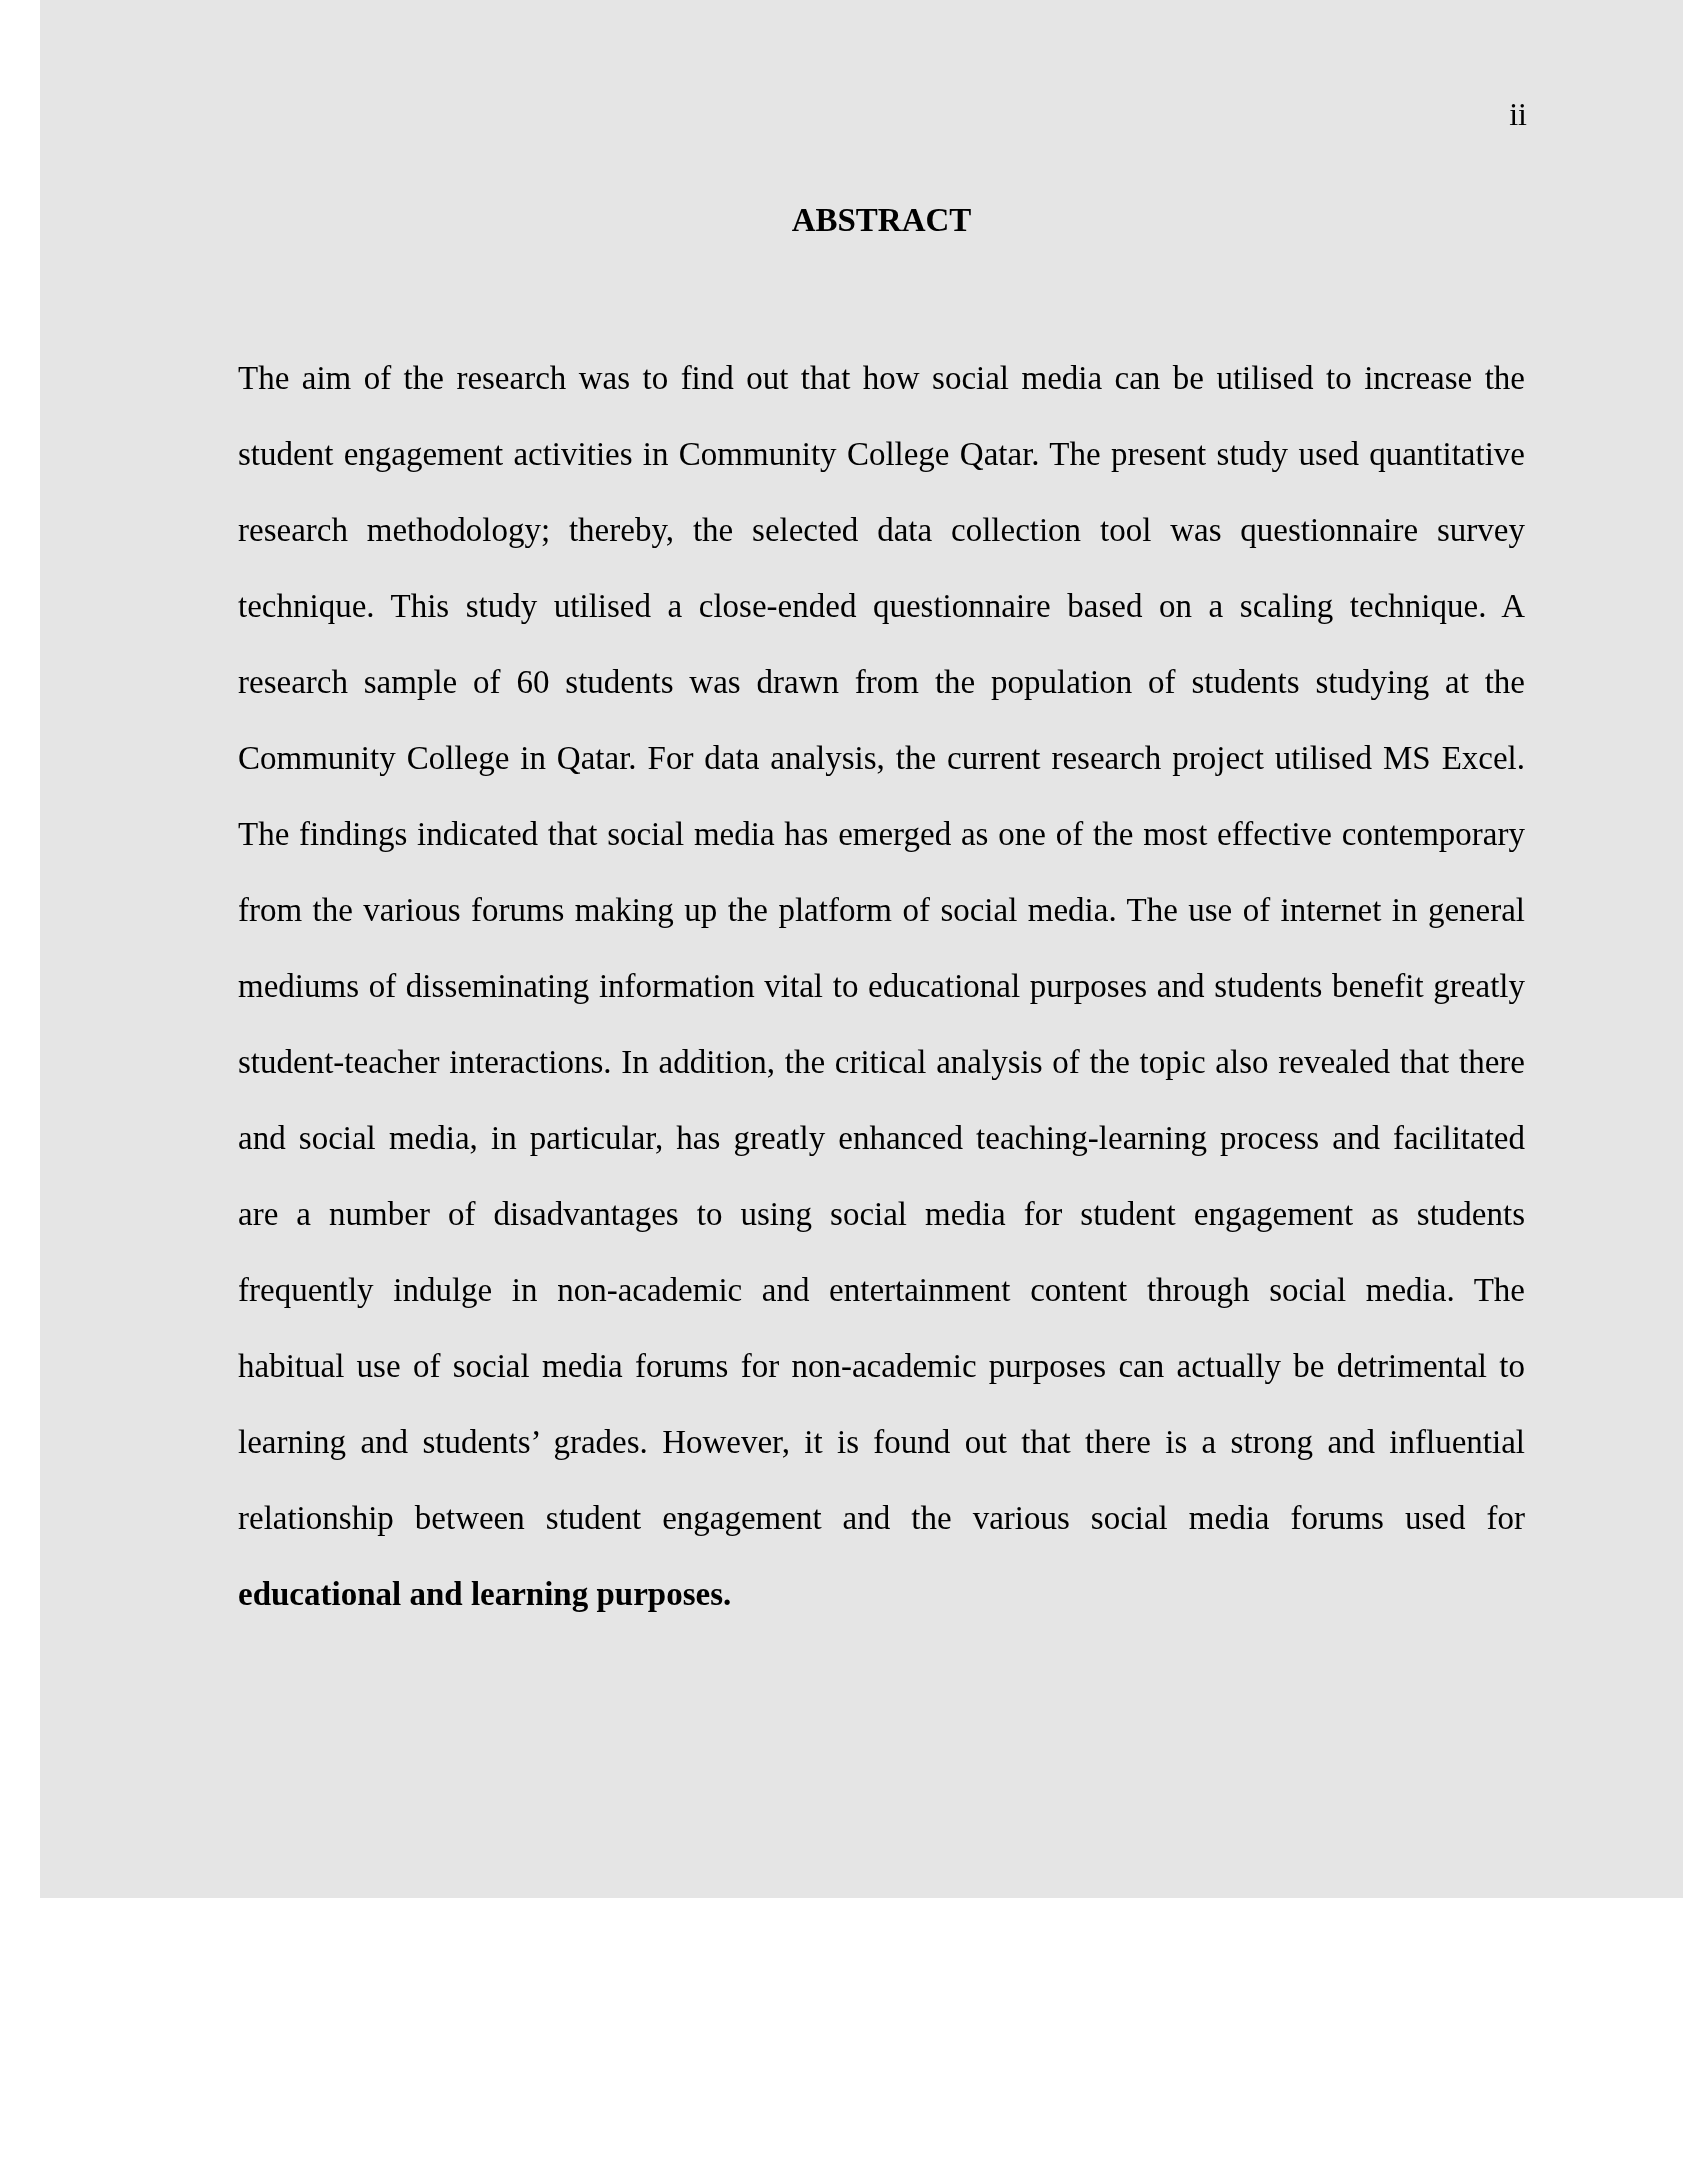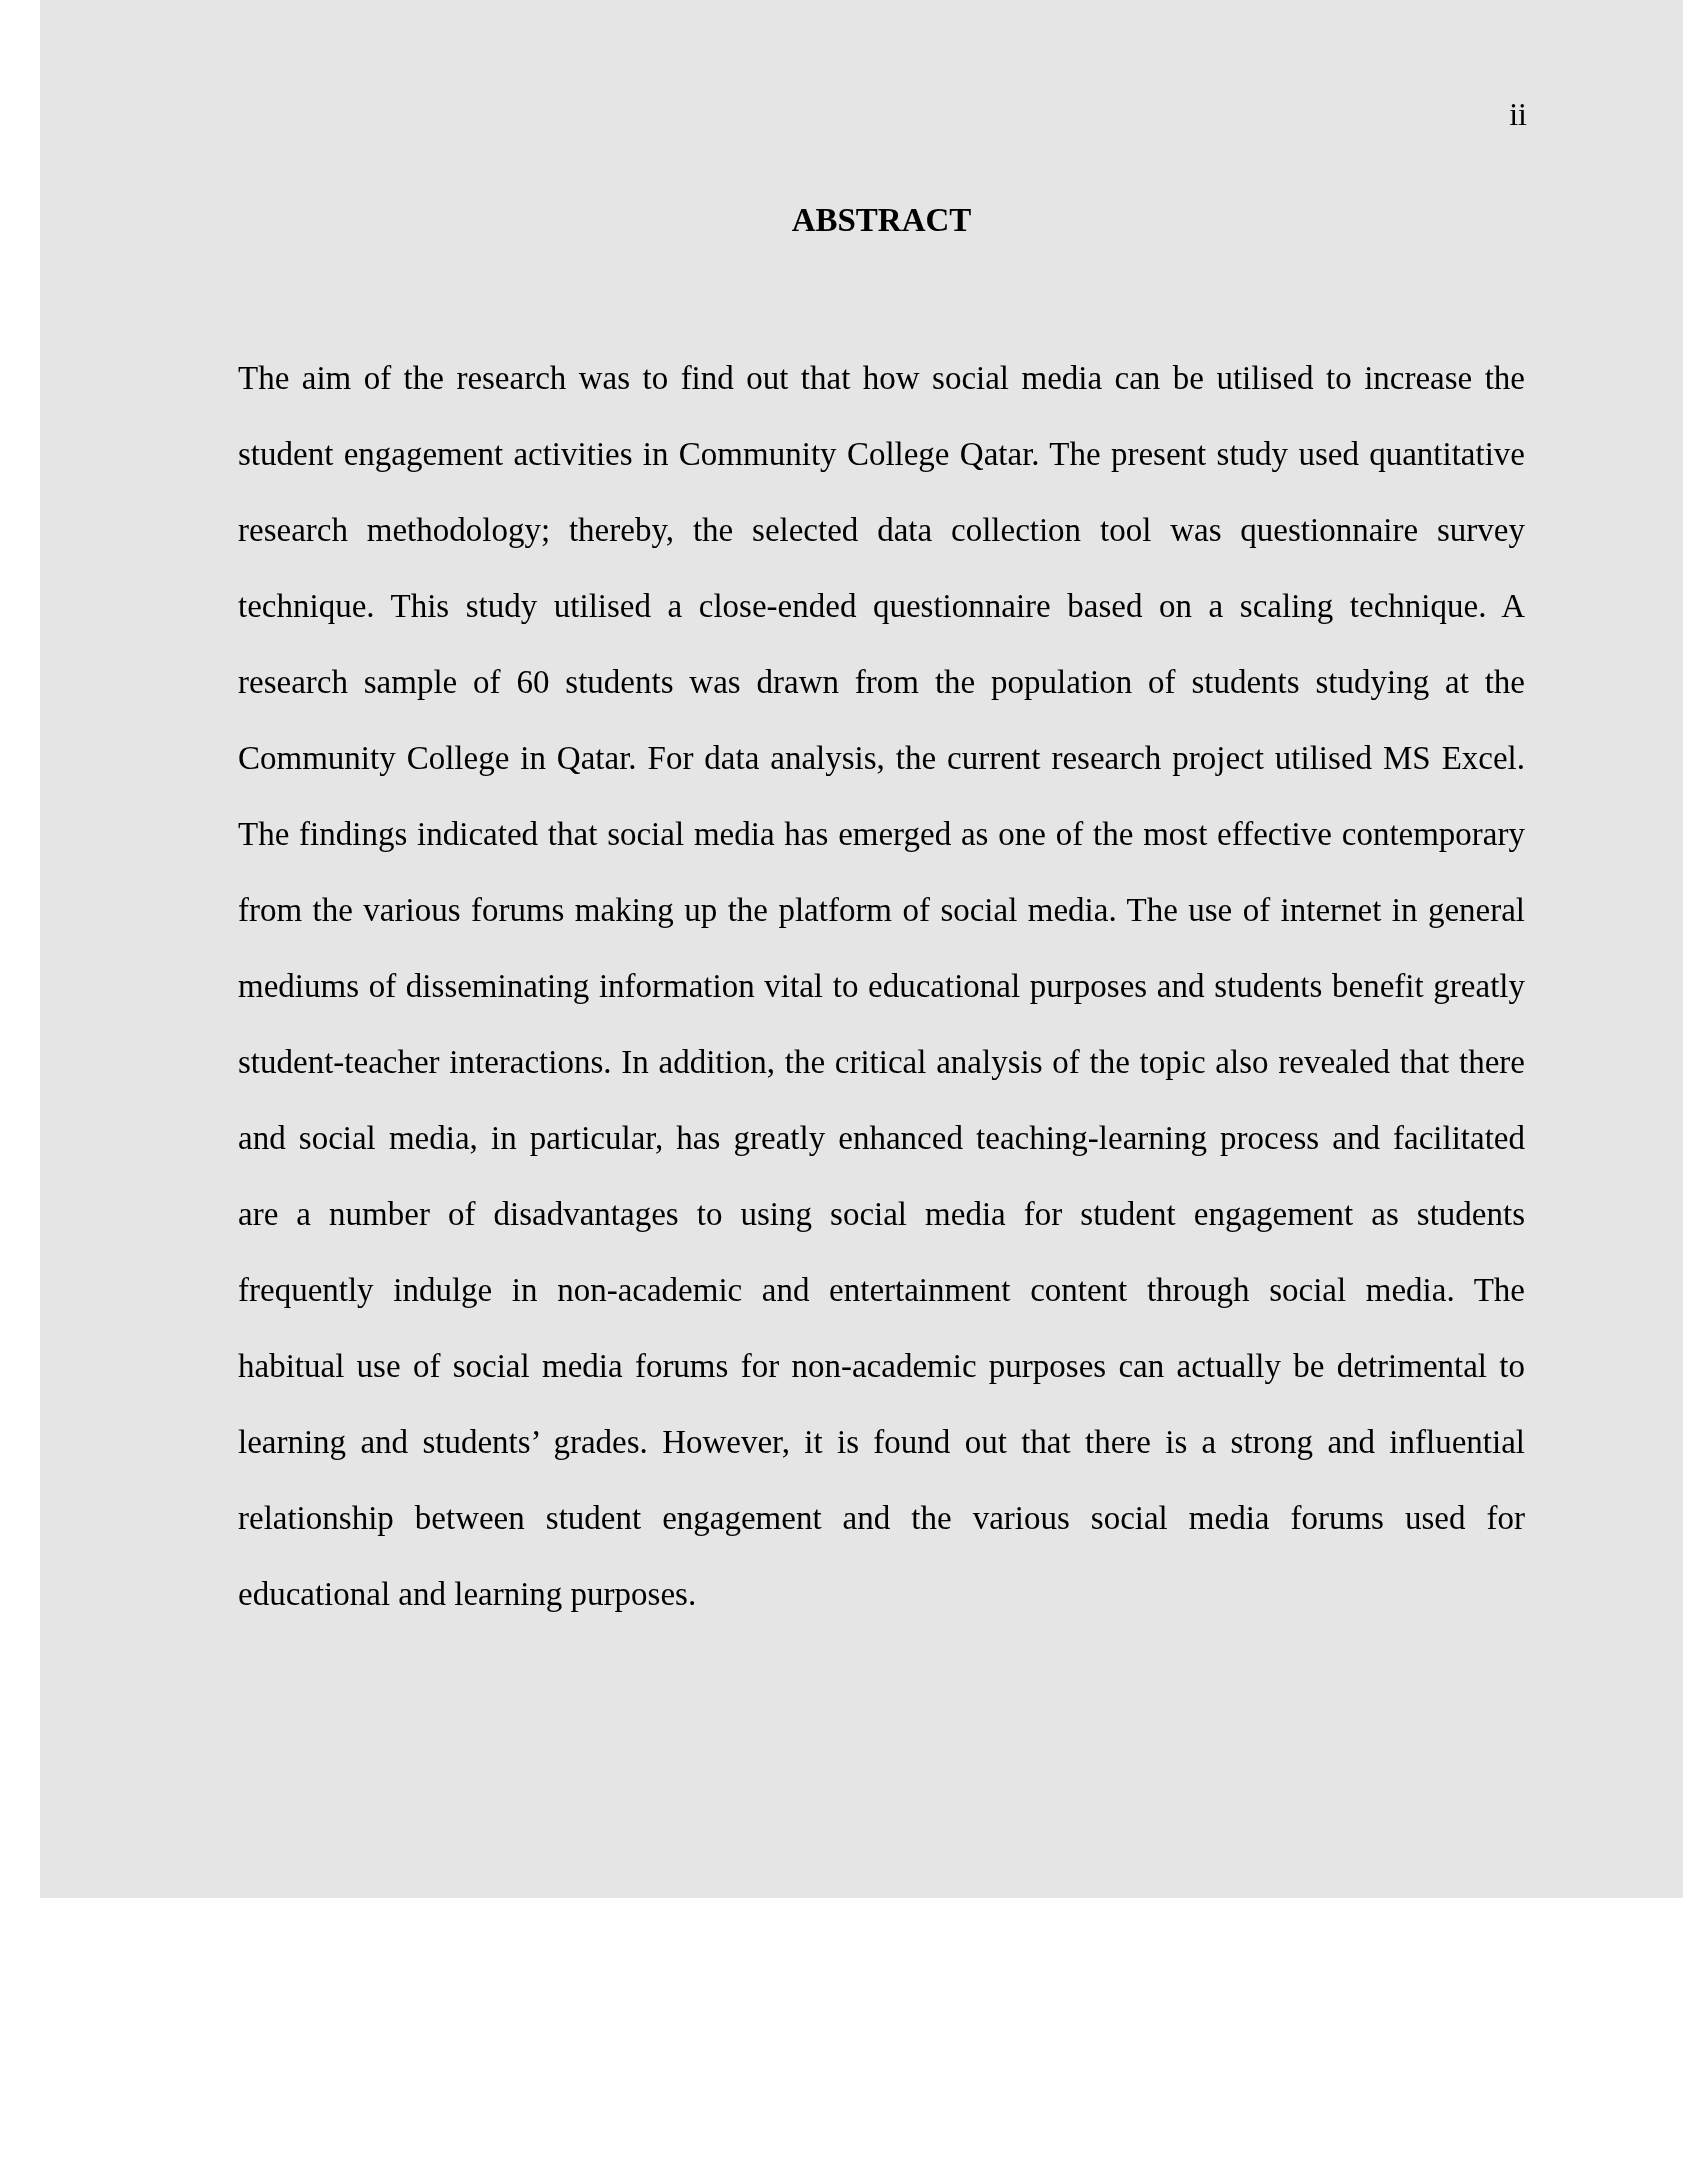--- a/index.html
+++ b/index.html
@@ -48,20 +48,21 @@
     line-height: 76px;
     font-size: 33px;
     white-space: normal;
     text-align: justify;
     text-align-last: justify;
     color: #000000;
   }
   .para-line.final {
     text-align: center;
     text-align-last: left;
+    font-weight: bold;
   }
 </style>
 </head>
 <body>
 
 <div class="page">
 
   <div class="page-number">ii</div>
 
   <div class="doc-title">ABSTRACT</div>

